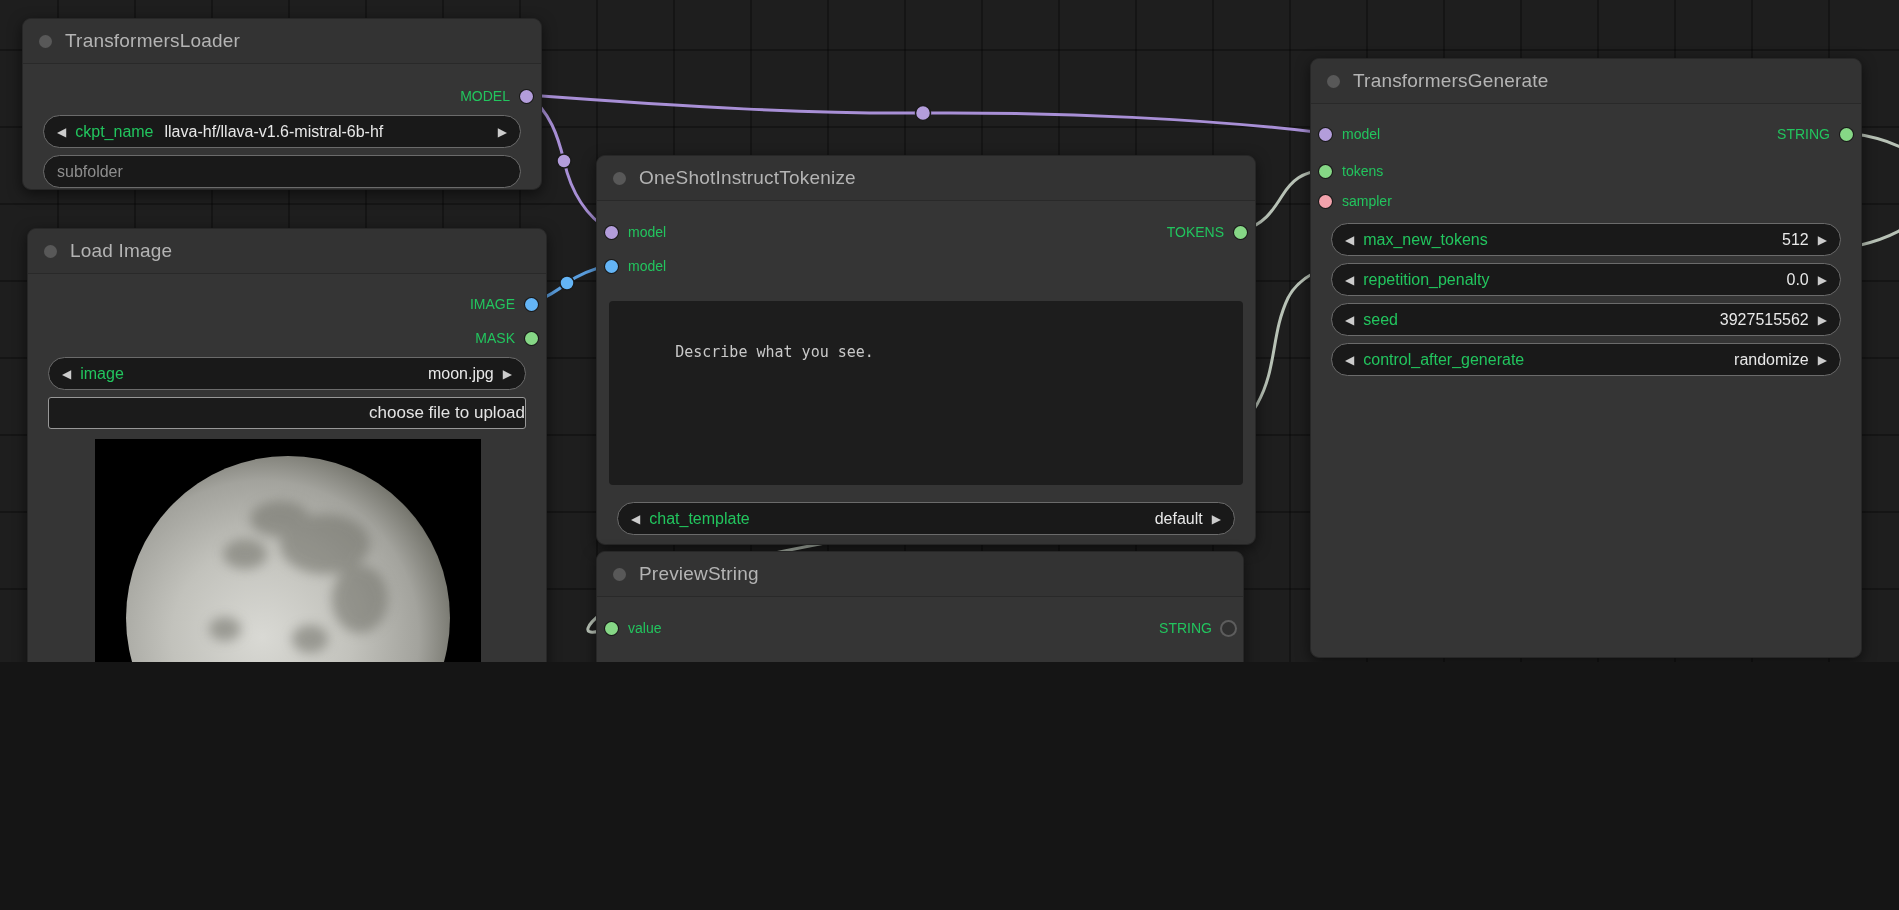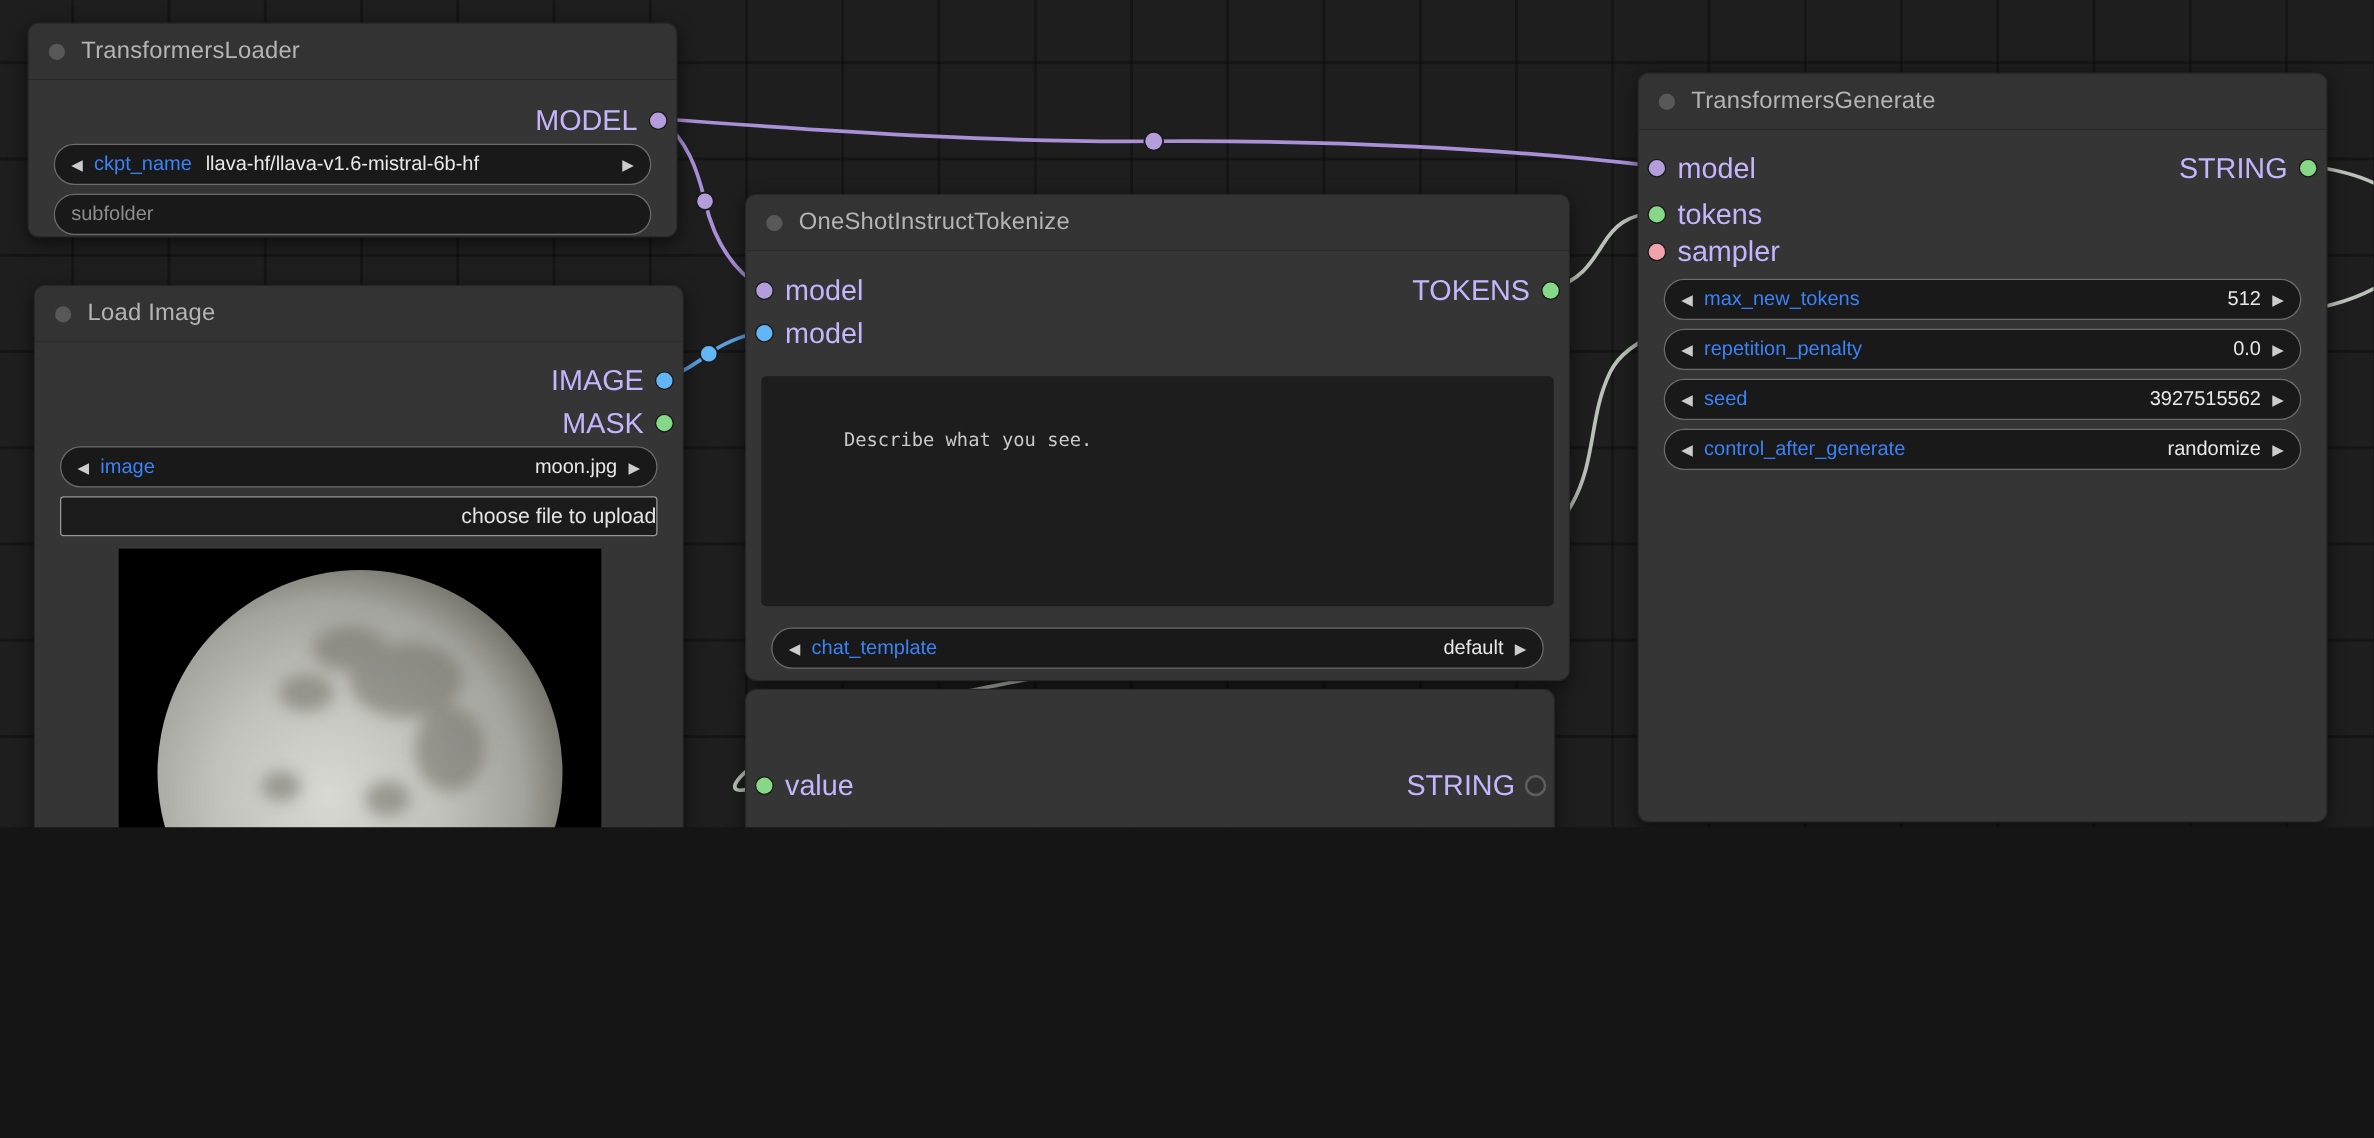--- a/index.html
+++ b/index.html
@@ -28,29 +28,29 @@
   .collapse-dot { width:13px; height:13px; border-radius:50%; background:#585858; flex:0 0 auto; }
   .title-text { color:#b4b4b4; font-size:19px; letter-spacing:.2px; white-space:nowrap; }
   .slot { position:absolute; height:34px; display:flex; align-items:center; gap:10px; }
   .slot.in  { left:8px; }
   .slot.out { right:8px; }
   .slot-dot {
     width:13px; height:13px; border-radius:50%;
     box-shadow:0 0 0 1px rgba(0,0,0,.55); flex:0 0 auto;
   }
   .slot-dot.empty { background:#303030; box-shadow:0 0 0 2px #5d5d5d; }
-  .slot-label { color:#c4b5fd; font-size:23px; white-space:nowrap; }
+  .slot-label { color:#22c55e; font-size:14px; white-space:nowrap; }
   .widget {
     position:absolute; left:20px; right:20px; height:33px;
     background:#191919; border:1px solid #6b6b6b; border-radius:17px;
     display:flex; align-items:center; gap:9px; padding:0 13px;
     box-sizing:border-box; font-size:16px; cursor:pointer;
   }
   .w-arrow { color:#cccccc; font-size:12px; line-height:1; flex:0 0 auto; }
-  .w-name  { color:#3b82f6; white-space:nowrap; overflow:hidden; }
+  .w-name  { color:#22c55e; white-space:nowrap; overflow:hidden; }
   .w-name.dim { color:#8d8d8d; }
   .w-value { margin-left:auto; color:#e8e8e8; white-space:nowrap; }
   .w-value.adjacent { margin-left:2px; }
   .toggle-dot { width:17px; height:17px; border-radius:50%; background:#7e97ad; margin-left:9px; flex:0 0 auto; }
   .btn-upload {
     position:absolute; left:20px; right:20px; height:32px;
     background:#1b1b1b; border:1px solid #989898; border-radius:3px;
     color:#e4e4e4; font-size:17px;
     display:flex; align-items:center; justify-content:flex-end; cursor:pointer;
     box-sizing:border-box;
@@ -188,20 +188,24 @@
     </div>
     <div class="widget" style="top:346px">
       <span class="w-arrow">◀</span>
       <span class="w-name">chat_template</span>
       <span class="w-value">default</span>
       <span class="w-arrow">▶</span>
     </div>
   </div>
 
   <div class="node" style="left:596px;top:551px;width:648px;height:310px">
+    <div class="node-title">
+      <span class="collapse-dot"></span>
+      <span class="title-text">PreviewString</span>
+    </div>
     <div class="slot in" style="top:59px">
       <span class="slot-dot" style="background: rgb(134, 215, 134);"></span>
       <span class="slot-label">value</span>
     </div>
     <div class="slot out" style="top:59px">
       <span class="slot-label">STRING</span>
       <span class="slot-dot empty"></span>
     </div>
   </div>
 

